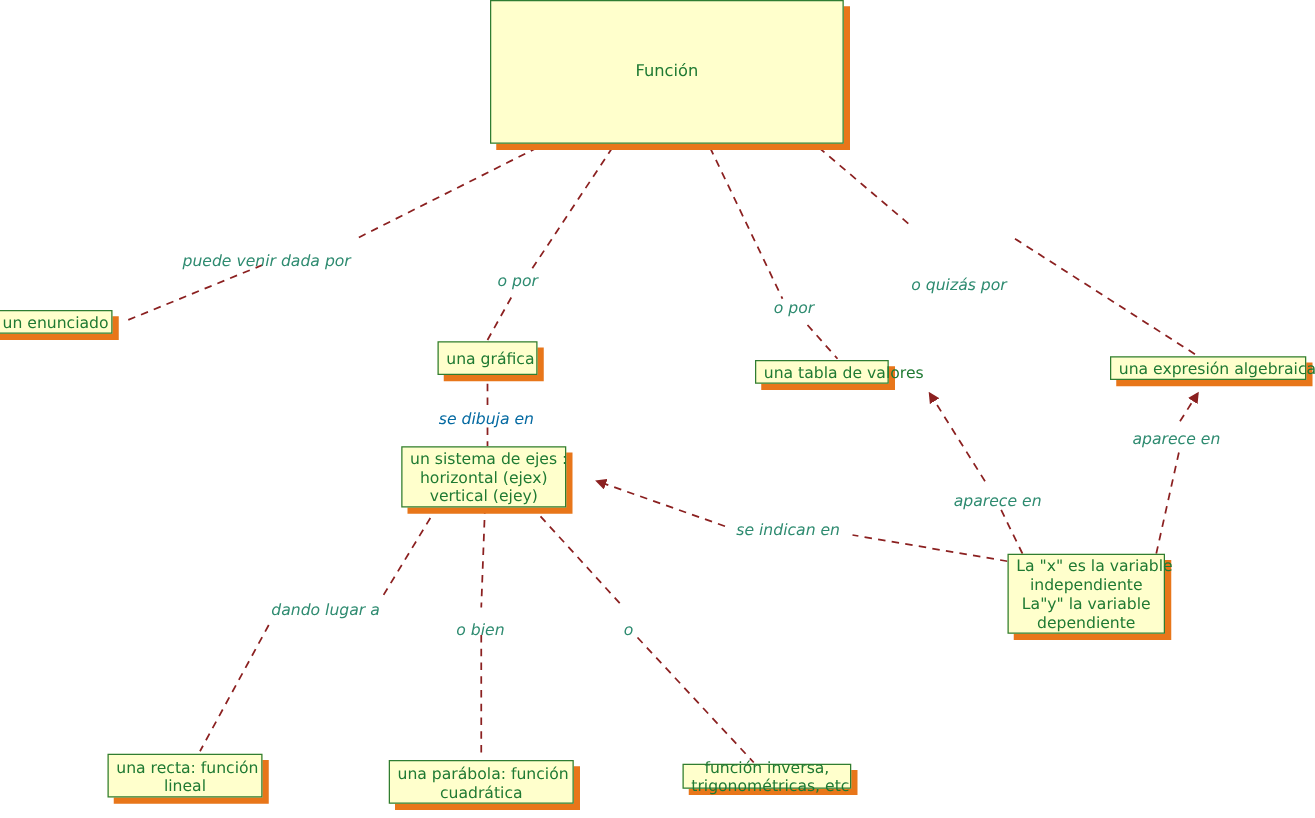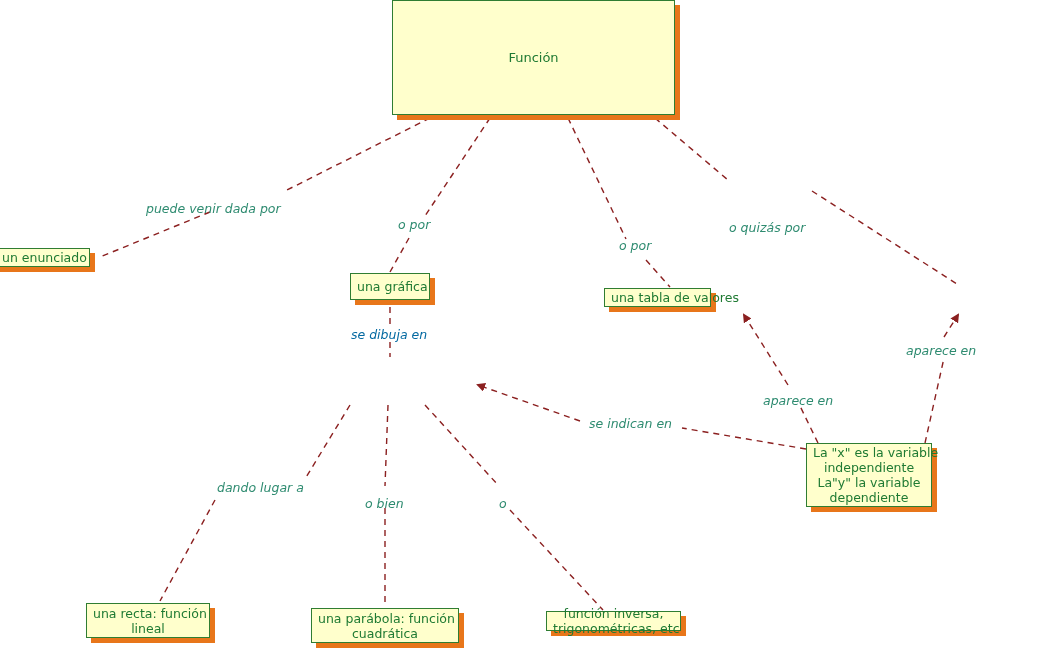--- a/index.html
+++ b/index.html
@@ -115,21 +115,29 @@
   </div>
 
   <div class="node" style="left:350px; top:273px; width:80px; height:27px;">
     <span class="nlabel">una gráfica</span>
   </div>
 
   <div class="node" style="left:604px; top:288px; width:107px; height:19px;">
     <span class="nlabel">una tabla de valores</span>
   </div>
 
+  <div class="node" style="left:888px; top:285px; width:157px; height:19px;">
+    <span class="nlabel">una expresión algebraica</span>
+  </div>
 
+  <div class="node" style="left:321px; top:357px; width:132px; height:49px;">
+    <span class="nlabel">un sistema de ejes :
+horizontal (ejex)
+vertical (ejey)</span>
+  </div>
 
   <div class="node" style="left:806px; top:443px; width:126px; height:64px;">
     <span class="nlabel">La "x" es la variable
 independiente
 La"y" la variable
 dependiente</span>
   </div>
 
   <div class="node" style="left:311px; top:608px; width:148px; height:35px;">
     <span class="nlabel">una parábola: función

